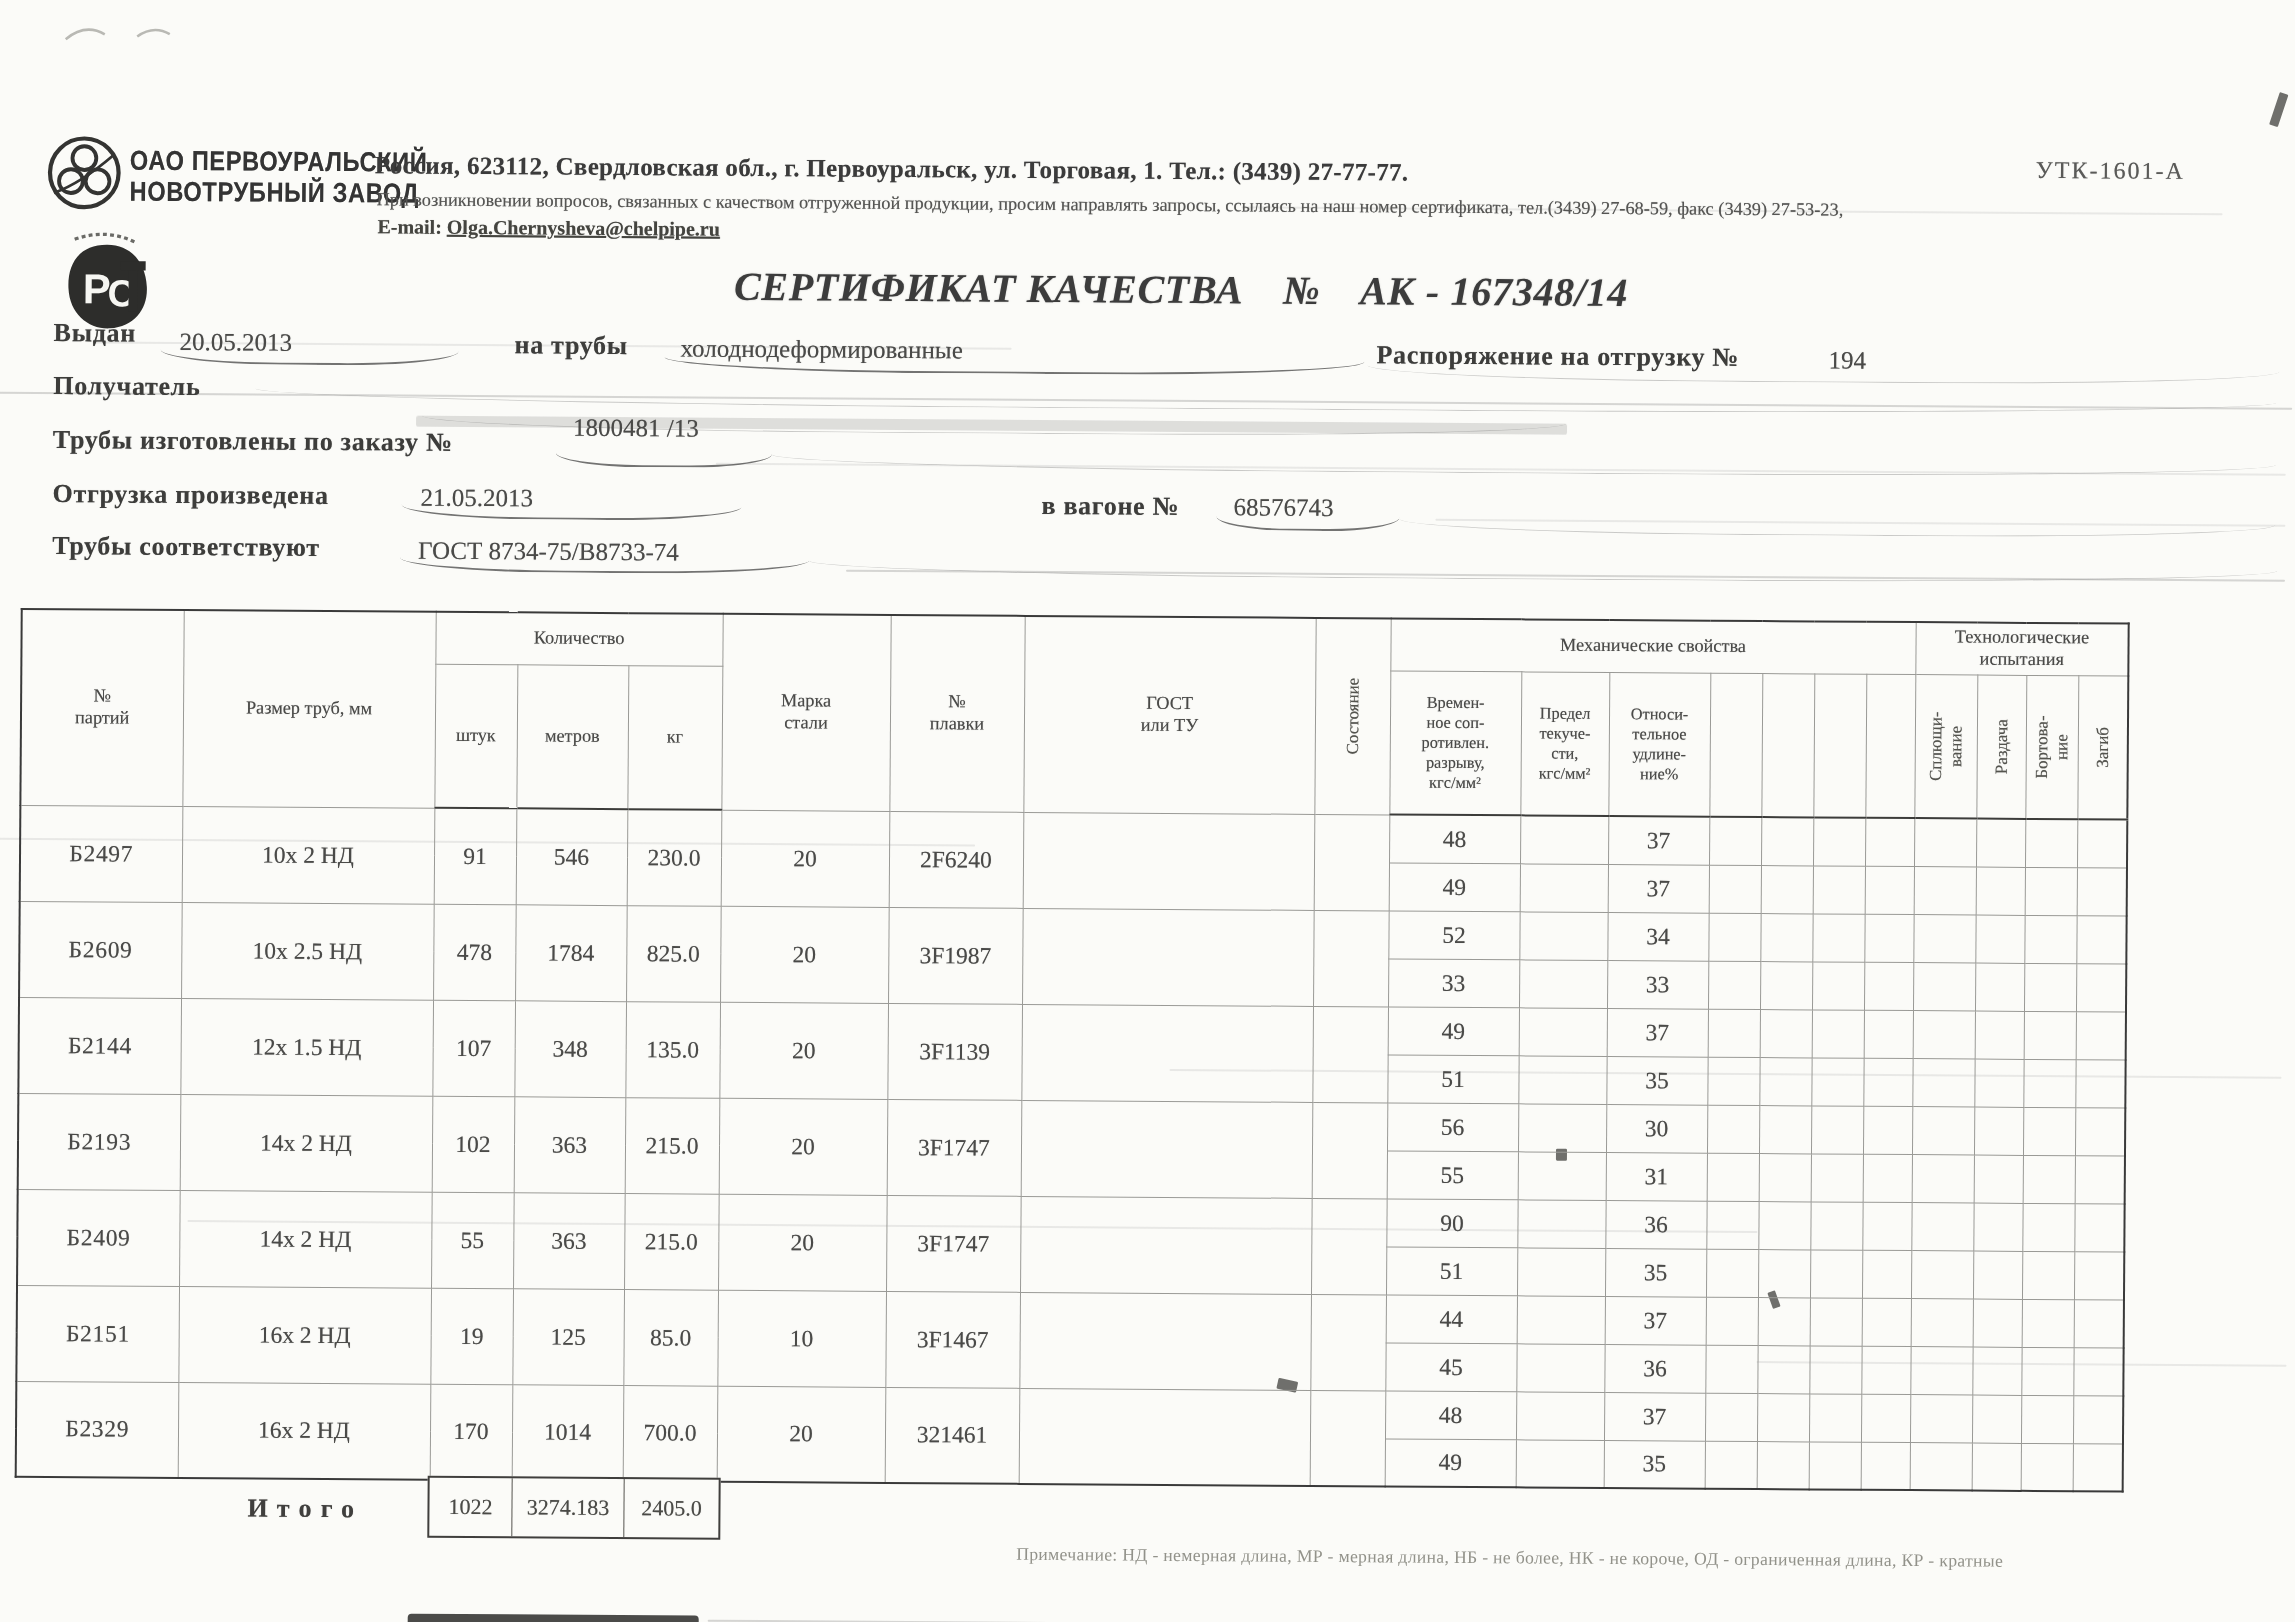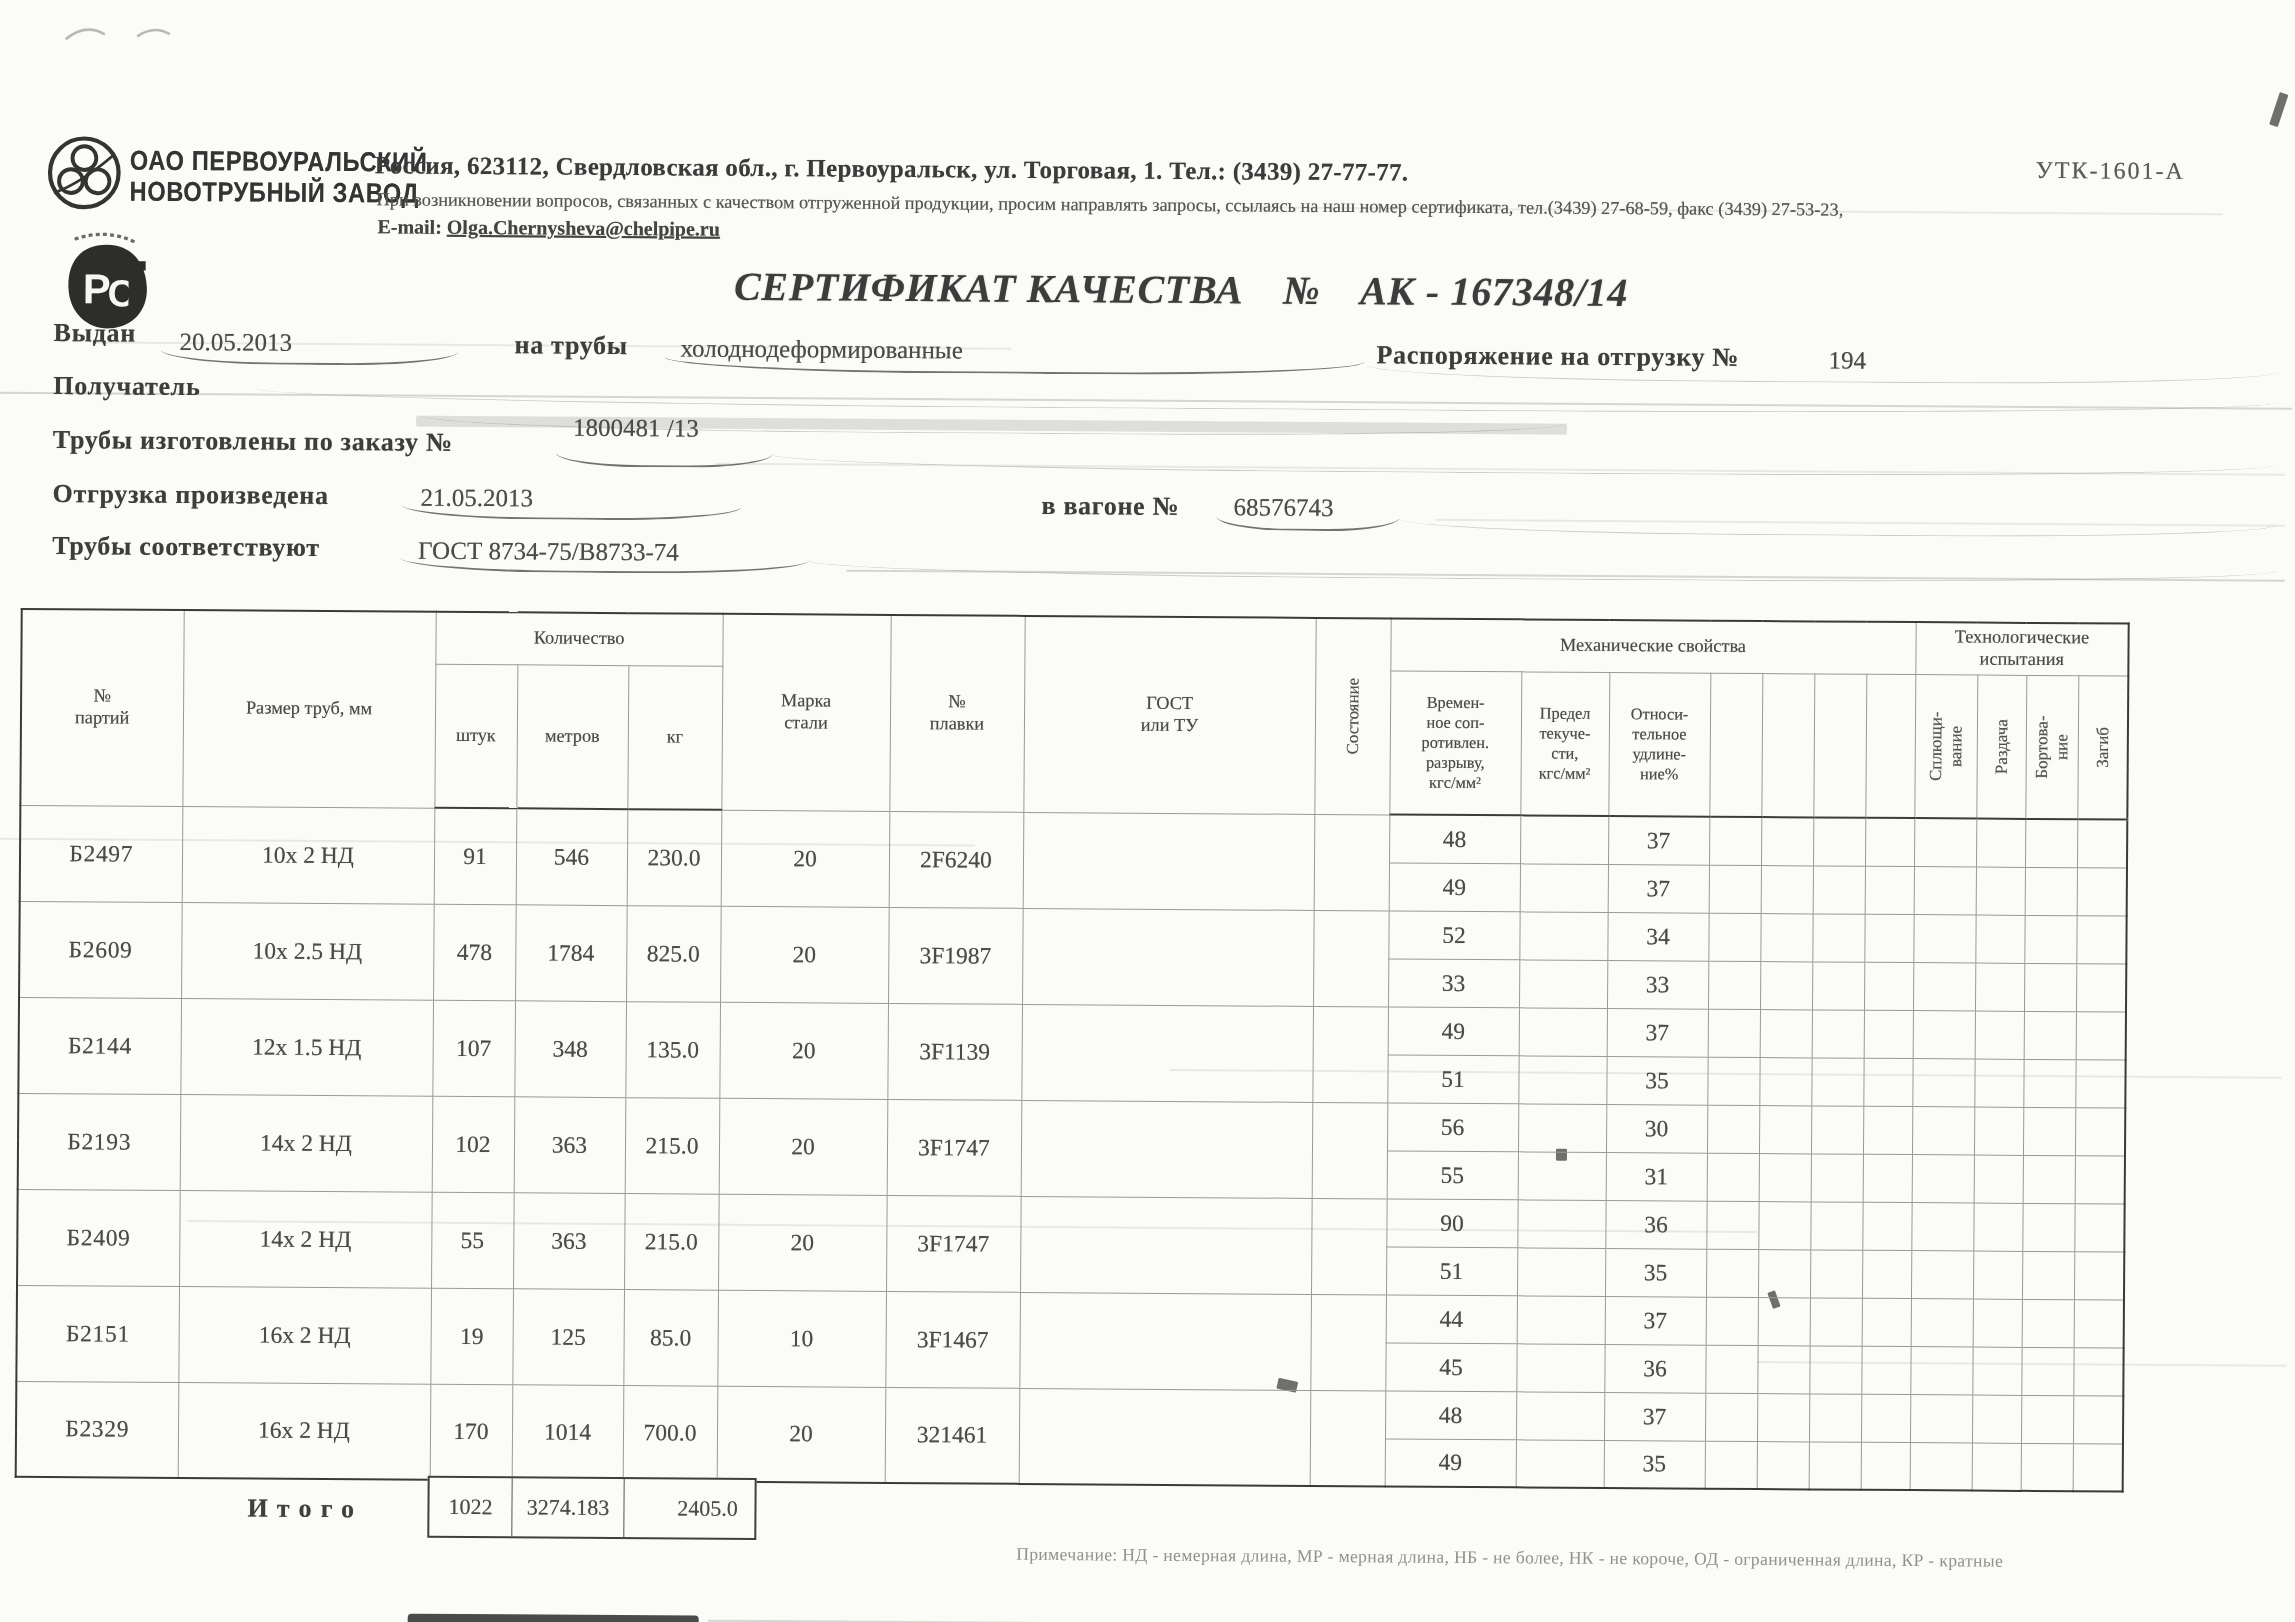--- a/index.html
+++ b/index.html
@@ -53,21 +53,21 @@
     text-align:center;font-size:17px;color:#54544e;white-space:pre-line;line-height:1.15;}
   td.c{font-size:23.5px;}
   td.c.p{letter-spacing:0.7px;}
   .techbox{border-left:2.3px solid #3c3c3a;}
 
   
   .total-label{left:258px;top:1492px;font-size:26px;font-weight:bold;letter-spacing:9.2px;color:#403f3d;}
   .total-box{left:438px;top:1473px;display:flex;border:2px solid #403f3d;background:#fbfbf8;height:58px;}
   .total-box .tcell{border-right:1.3px solid #55544f;display:flex;align-items:center;justify-content:center;
     font-size:22px;color:#4a4a46;}
-  .total-box .tcell:last-child{border-right:none;margin-left:36px;}
+  .total-box .tcell:last-child{border-right:none;}
 
   .footnote{left:1027px;top:1537px;width:1243px;font-size:17.7px;color:#92928a;letter-spacing:0.3px;}
 
   
   .streak{position:absolute;background:rgba(120,120,118,.14);height:2px;border-radius:1.3px;}
   .streak.dk{background:rgba(100,100,98,.25);}
   .speck{position:absolute;background:#4c4c48;border-radius:1.3px;opacity:.8;}
   .smudge{position:absolute;background:rgba(90,90,88,.18);filter:blur(0.7px);border-radius:2.6px;}
   .edge-blot{position:absolute;background:#2c2c2a;border-radius:3.9px 3.9px 0 0;opacity:.85;}
 </style>

